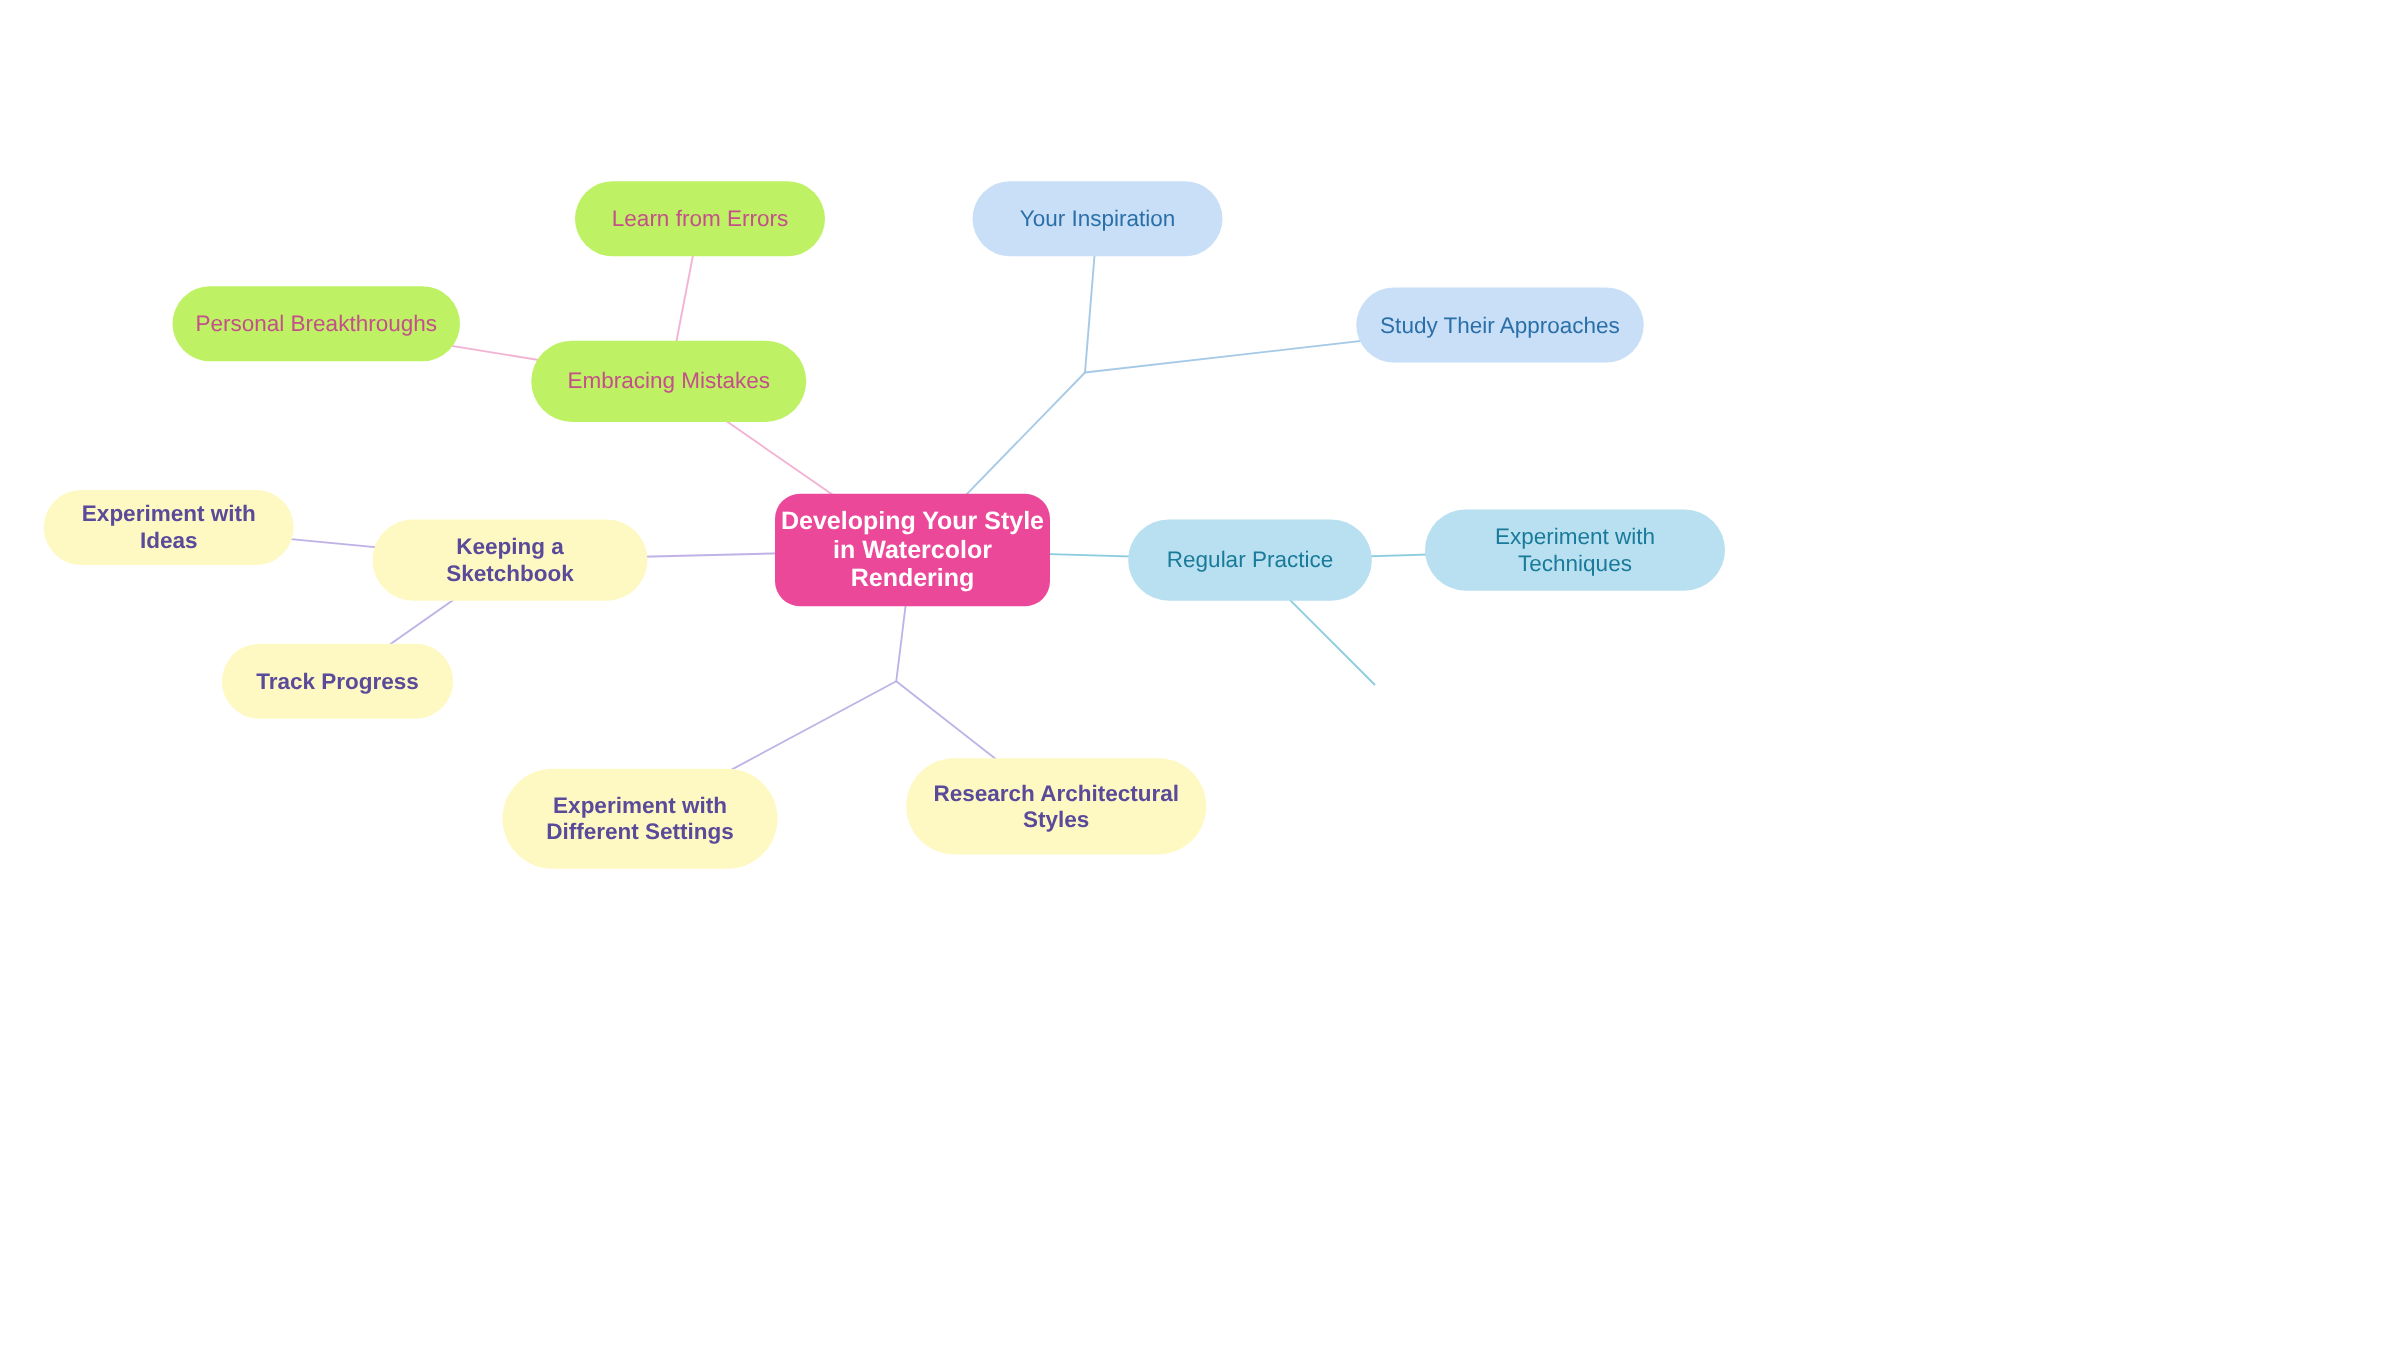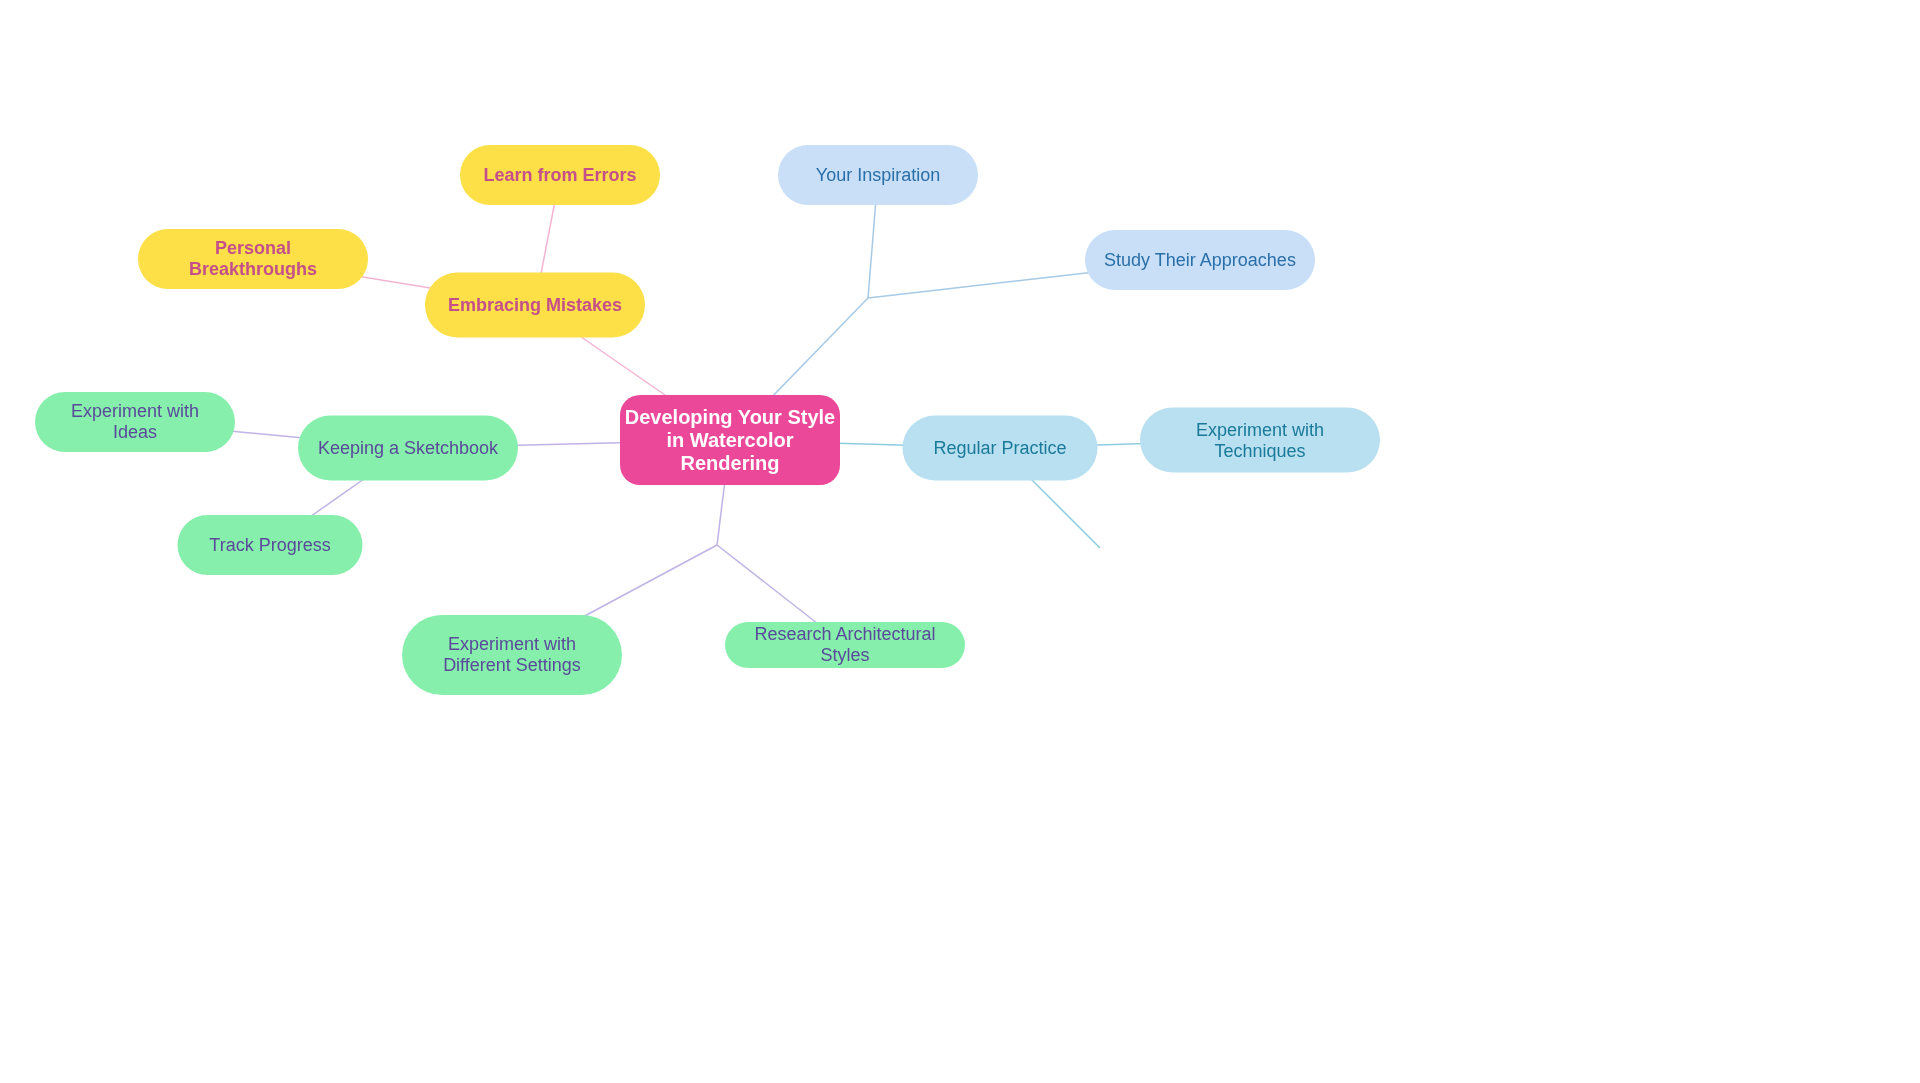--- a/index.html
+++ b/index.html
@@ -39,34 +39,34 @@
     .node-center {
       background: #ec4899;
       color: #ffffff;
       font-size: 20px;
       font-weight: 700;
       width: 220px;
       height: 90px;
       border-radius: 20px;
     }
     .node-pink {
-      background: #fde047;
+      background: #bef264;
       color: #c44f8a;
       border: none;
-      font-weight: bold;
     }
     .node-blue {
       background: #c8dff7;
       color: #2a6fa8;
       border: none;
     }
     .node-purple {
-      background: #86efac;
+      background: #fef9c3;
       color: #5a4a9a;
       border: none;
+      font-weight: bold;
     }
     .node-lightblue {
       background: #b8e0f0;
       color: #1a7a9a;
       border: none;
     }
   </style>
 </head>
 <body>
 
@@ -94,14 +94,14 @@
     <div class="node node-pink" style="left: 253px; top: 259px; width: 230px; height: 60px; padding: 8px 16px;">Personal Breakthroughs</div>
     <div class="node node-pink" style="left: 535px; top: 305px; width: 220px; height: 65px; padding: 8px 16px;">Embracing Mistakes</div>
     <div class="node node-blue" style="left: 878px; top: 175px; width: 200px; height: 60px; padding: 8px 16px;">Your Inspiration</div>
     <div class="node node-blue" style="left: 1200px; top: 260px; width: 230px; height: 60px; padding: 8px 16px;">Study Their Approaches</div>
     <div class="node node-purple" style="left: 135px; top: 422px; width: 200px; height: 60px; padding: 8px 16px;">Experiment with Ideas</div>
     <div class="node node-purple" style="left: 408px; top: 448px; width: 220px; height: 65px; padding: 8px 16px;">Keeping a Sketchbook</div>
     <div class="node node-purple" style="left: 270px; top: 545px; width: 185px; height: 60px; padding: 8px 16px;">Track Progress</div>
     <div class="node node-lightblue" style="left: 1000px; top: 448px; width: 195px; height: 65px; padding: 8px 16px;">Regular Practice</div>
     <div class="node node-lightblue" style="left: 1260px; top: 440px; width: 240px; height: 65px; padding: 8px 16px;">Experiment with Techniques</div>
     <div class="node node-purple" style="left: 512px; top: 655px; width: 220px; height: 80px; padding: 8px 16px;">Experiment with Different Settings</div>
-    <div class="node node-purple" style="left: 845px; top: 645px; width: 240px; height: 46px; padding: 8px 16px;">Research Architectural Styles</div>
+    <div class="node node-purple" style="left: 845px; top: 645px; width: 240px; height: 77px; padding: 8px 16px;">Research Architectural Styles</div>
   </div>
 
 </body></html>

